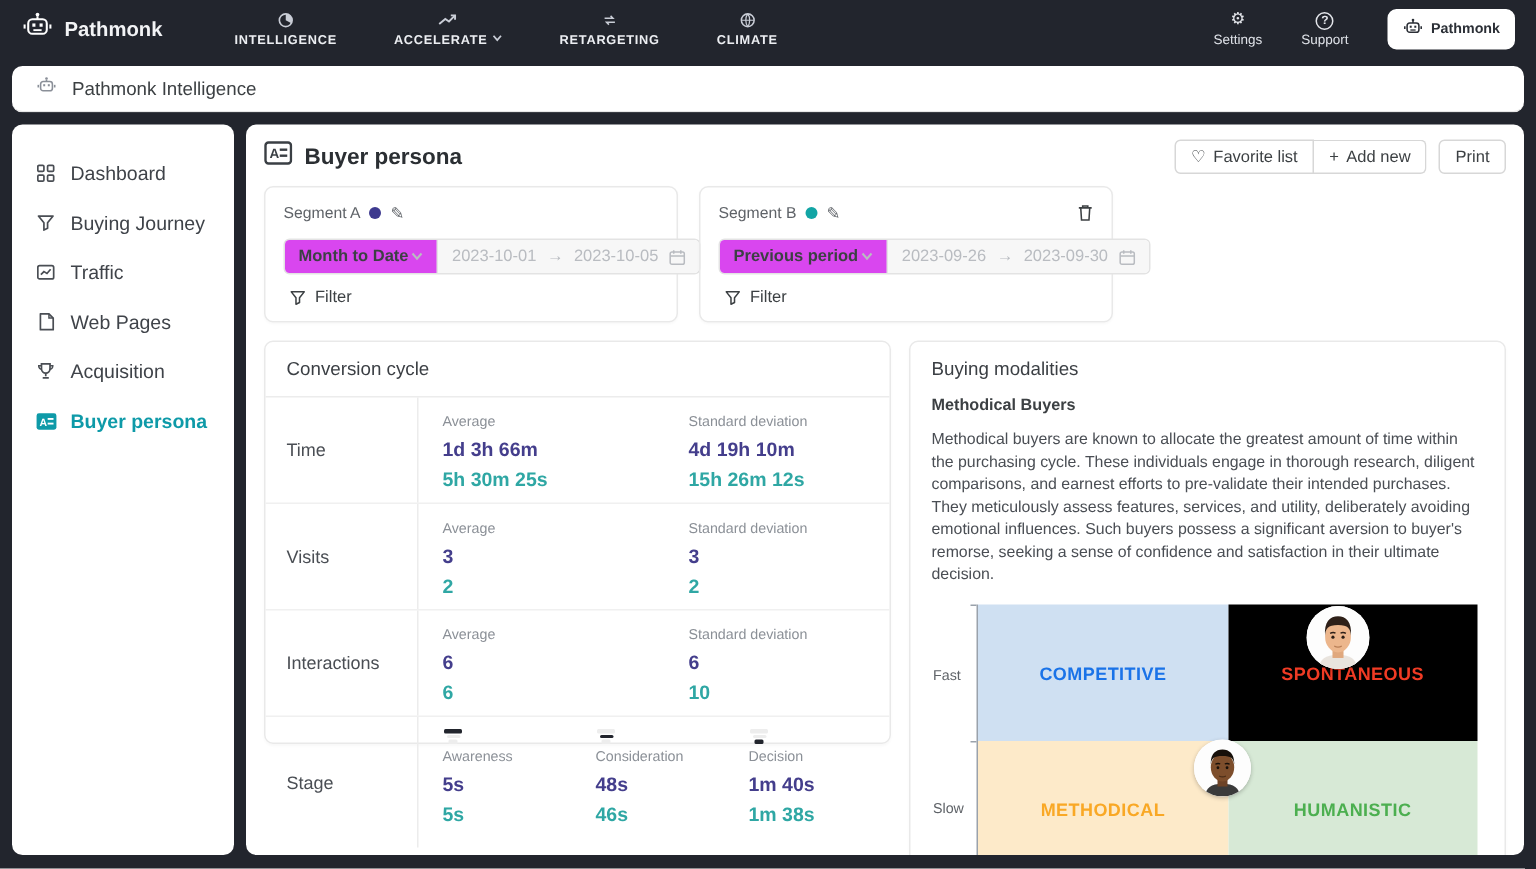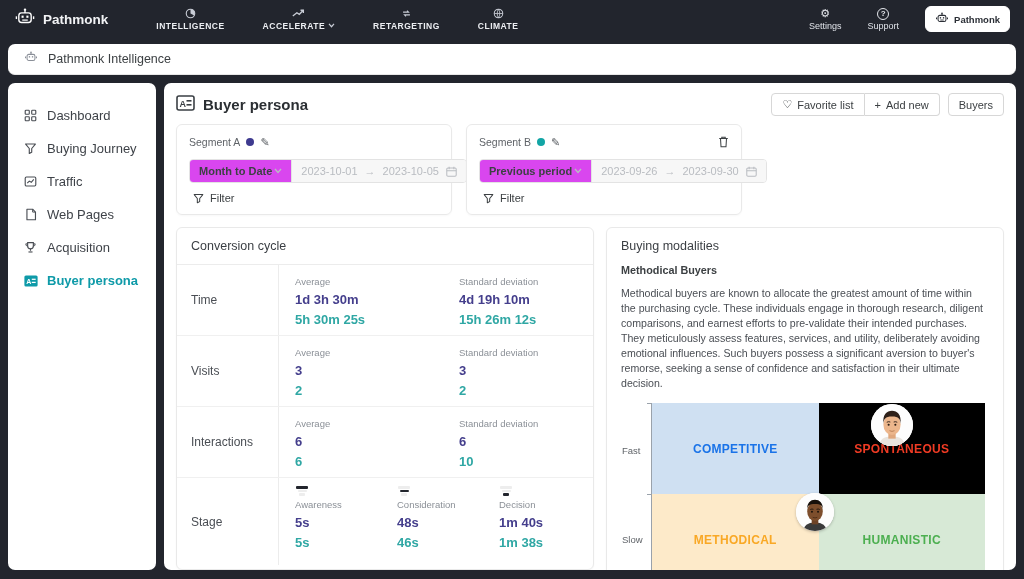--- a/index.html
+++ b/index.html
@@ -63,21 +63,21 @@
   .seg-select { display:flex; align-items:center; gap:2px; padding:5px 9px; background:#d946ef; border-right:1px solid #e3e3e3; cursor:pointer; }
   .seg-select .sel-txt { font-size:11px; font-weight:600; color:#3c4043; white-space:nowrap; }
   .seg-dates { display:flex; align-items:center; gap:7px; background:#f7f7f7; padding:5px 9px; color:#b9bcc1; font-size:11px; white-space:nowrap; cursor:pointer; }
   .seg-filter { display:flex; align-items:center; gap:6px; margin-top:9px; cursor:pointer; padding-left:4px; }
   .seg-filter span { font-size:11px; color:#3c4043; }
 
   
   .lower { display:flex; gap:12px; margin-top:12px; }
 
   
-  .cc-card { width:418px; border:1px solid #e9e9e9; border-radius:6px; box-shadow:0 1px 2px rgba(0,0,0,.03); height:343px; }
+  .cc-card { width:418px; border:1px solid #e9e9e9; border-radius:6px; box-shadow:0 1px 2px rgba(0,0,0,.03); height:269px; }
   .card-title { font-size:12.5px; color:#3b3f44; padding:11px 14px; }
   .cc-card .card-title { border-bottom:1px solid #ececec; }
   .cc-row { display:flex; border-bottom:1px solid #f0f0f0; min-height:71px; }
   .cc-row:last-child { border-bottom:none; }
   .cc-label { width:102px; border-right:1px solid #ececec; display:flex; align-items:center; padding-left:14px;
               font-size:12px; color:#4a4e54; flex-shrink:0; }
   .cc-cols { display:flex; padding:11px 0 0 16px; }
   .cc-col { width:164px; }
   .col-head { font-size:9.5px; color:#8b9097; margin-bottom:3px; }
   .val-a { font-size:13px; font-weight:700; color:#443e8c; line-height:20px; }
@@ -317,21 +317,21 @@
           <button class="btn">
             <span>♡</span>
             <span>Favorite list</span>
           </button>
           <button class="btn">
             <span>+</span>
             <span>Add new</span>
           </button>
         </div>
         <button class="btn">
-          <span>Buyers</span>
+          <span>Print</span>
         </button>
       </div>
     </div>
 
     <div class="segments">
       <div class="seg-card">
         <div class="seg-top">
           <span class="seg-name">Segment A</span>
           <span class="dot dot-a"></span>
           <span class="edit-ico">✎</span>
@@ -405,21 +405,21 @@
     <div class="lower">
 
       <div class="cc-card">
         <div class="card-title">Conversion cycle</div>
 
         <div class="cc-row">
           <div class="cc-label">Time</div>
           <div class="cc-cols">
             <div class="cc-col">
               <div class="col-head">Average</div>
-              <div class="val-a">1d 3h 30m</div>
+              <div class="val-a">1d 3h 66m</div>
               <div class="val-b">5h 30m 25s</div>
             </div>
             <div class="cc-col">
               <div class="col-head">Standard deviation</div>
               <div class="val-a">4d 19h 10m</div>
               <div class="val-b">15h 26m 12s</div>
             </div>
           </div>
         </div>
 

